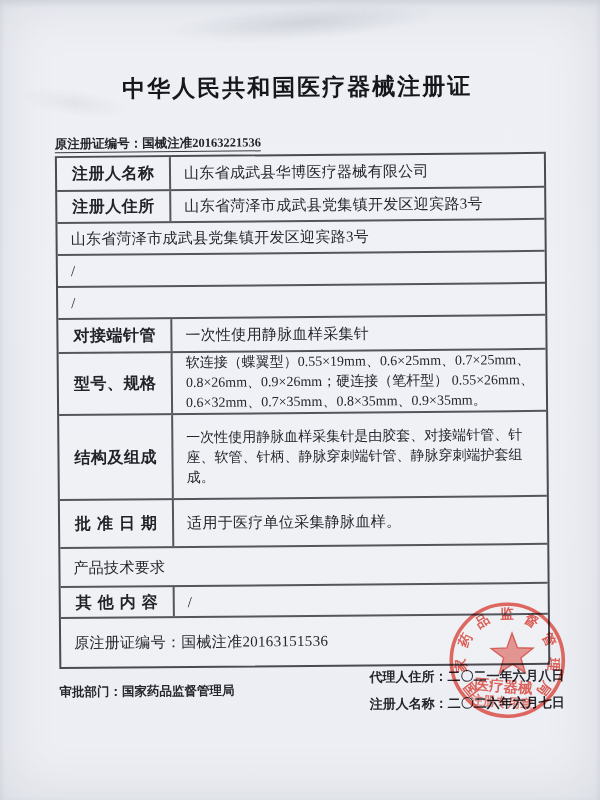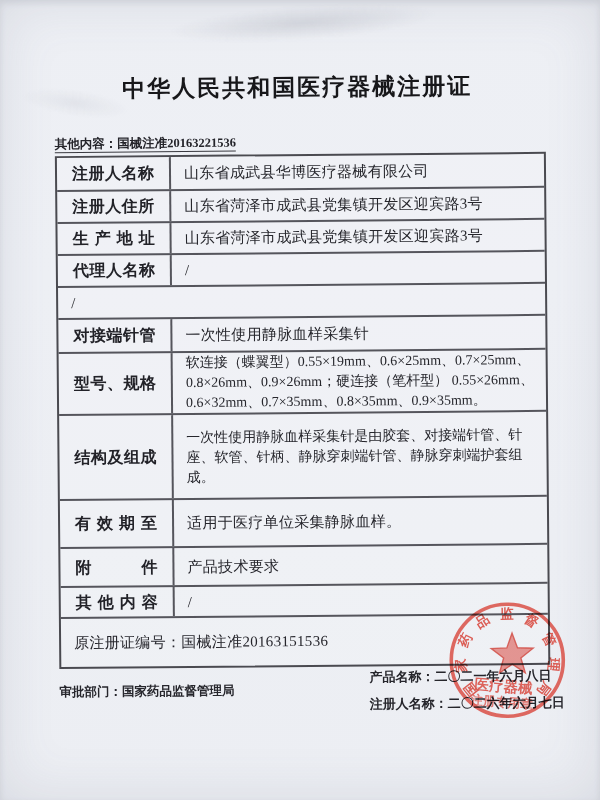--- a/index.html
+++ b/index.html
@@ -51,51 +51,45 @@
 <body>
 
 <div class="scan-shade"></div>
 <div class="smudge-a"></div>
 <div class="smudge-b"></div>
 
 <div class="tilt">
 
   <div class="title">中华人民共和国医疗器械注册证</div>
 
-  <div class="certline"><span class="u"><span>其他内容：</span><span>国械注准20163221536</span></span></div>
+  <div class="certline"><span class="u"><span>原注册证编号：</span><span>国械注准20163221536</span></span></div>
 
   <div class="regtable">
     <div class="trow" style="height:32px">
       <div class="lcell">
           <span>注册人名称</span>
         </div>
       <div class="vcell">
           <span>山东省成武县华博医疗器械有限公司</span>
         </div>
     </div>
     <div class="trow" style="height:32px">
       <div class="lcell">
           <span>注册人住所</span>
         </div>
       <div class="vcell">
           <span>山东省菏泽市成武县党集镇开发区迎宾路3号</span>
         </div>
     </div>
     <div class="trow" style="height:32px">
-      <div class="lcell">
-          <span>生产地址</span>
-        </div>
       <div class="vcell">
           <span>山东省菏泽市成武县党集镇开发区迎宾路3号</span>
         </div>
     </div>
     <div class="trow" style="height:32px">
-      <div class="lcell">
-          <span>代理人名称</span>
-        </div>
       <div class="vcell">
           <span>/</span>
         </div>
     </div>
     <div class="trow" style="height:32px">
       <div class="vcell">
           <span>/</span>
         </div>
     </div>
     <div class="trow" style="height:34px">
@@ -117,30 +111,27 @@
     <div class="trow dense vtop" style="height:85px">
       <div class="lcell">
           <span>结构及组成</span>
         </div>
       <div class="vcell">
           <span>一次性使用静脉血样采集针是由胶套、对接端针管、针座、软管、针柄、静脉穿刺端针管、静脉穿刺端护套组成。</span>
         </div>
     </div>
     <div class="trow" style="height:48px">
       <div class="lcell">
-          <span>有效期至</span>
+          <span>批准日期</span>
         </div>
       <div class="vcell">
           <span>适用于医疗单位采集静脉血样。</span>
         </div>
     </div>
     <div class="trow" style="height:39px">
-      <div class="lcell">
-          <span>附件</span>
-        </div>
       <div class="vcell">
           <span>产品技术要求</span>
         </div>
     </div>
     <div class="trow" style="height:31px">
       <div class="lcell">
           <span>其他内容</span>
         </div>
       <div class="vcell">
           <span>/</span>
@@ -149,21 +140,21 @@
     <div class="trow" style="height:50px">
       <div class="vcell">
           <span>原注册证编号：国械注准20163151536</span>
         </div>
     </div>
   </div>
 
   <div class="footer-dept"><span>审批部门：</span><span>国家药品监督管理局</span></div>
 
   <div class="footer-dates">
-    <div><span>产品名称：</span><span>二〇二一年六月八日</span></div>
+    <div><span>代理人住所：</span><span>二〇二一年六月八日</span></div>
     <div><span>注册人名称：</span><span>二〇二六年六月七日</span></div>
   </div>
 
   <svg class="seal" viewBox="0 0 170 170" width="170" height="170">
     <circle cx="85" cy="85" r="56" fill="none" stroke="#d8473d" stroke-width="3.6" opacity="0.92"></circle>
     <polygon points="90,58 95.3,72.7 110.9,73.2 98.6,82.8 102.9,97.8 90,89 77.1,97.8 81.4,82.8 69.1,73.2 84.7,72.7" fill="#d8473d" fill-opacity="0.62" stroke="#cf3f36" stroke-width="1.4" stroke-opacity="0.9"></polygon>
     <g fill="#d8473d" font-size="13.5">
       <text text-anchor="middle" transform="translate(51.9,110.9) rotate(-128)">国</text>
       <text text-anchor="middle" transform="translate(43.2,89.4) rotate(-96)">家</text>
       <text text-anchor="middle" transform="translate(47.2,66.6) rotate(-64)">药</text>

